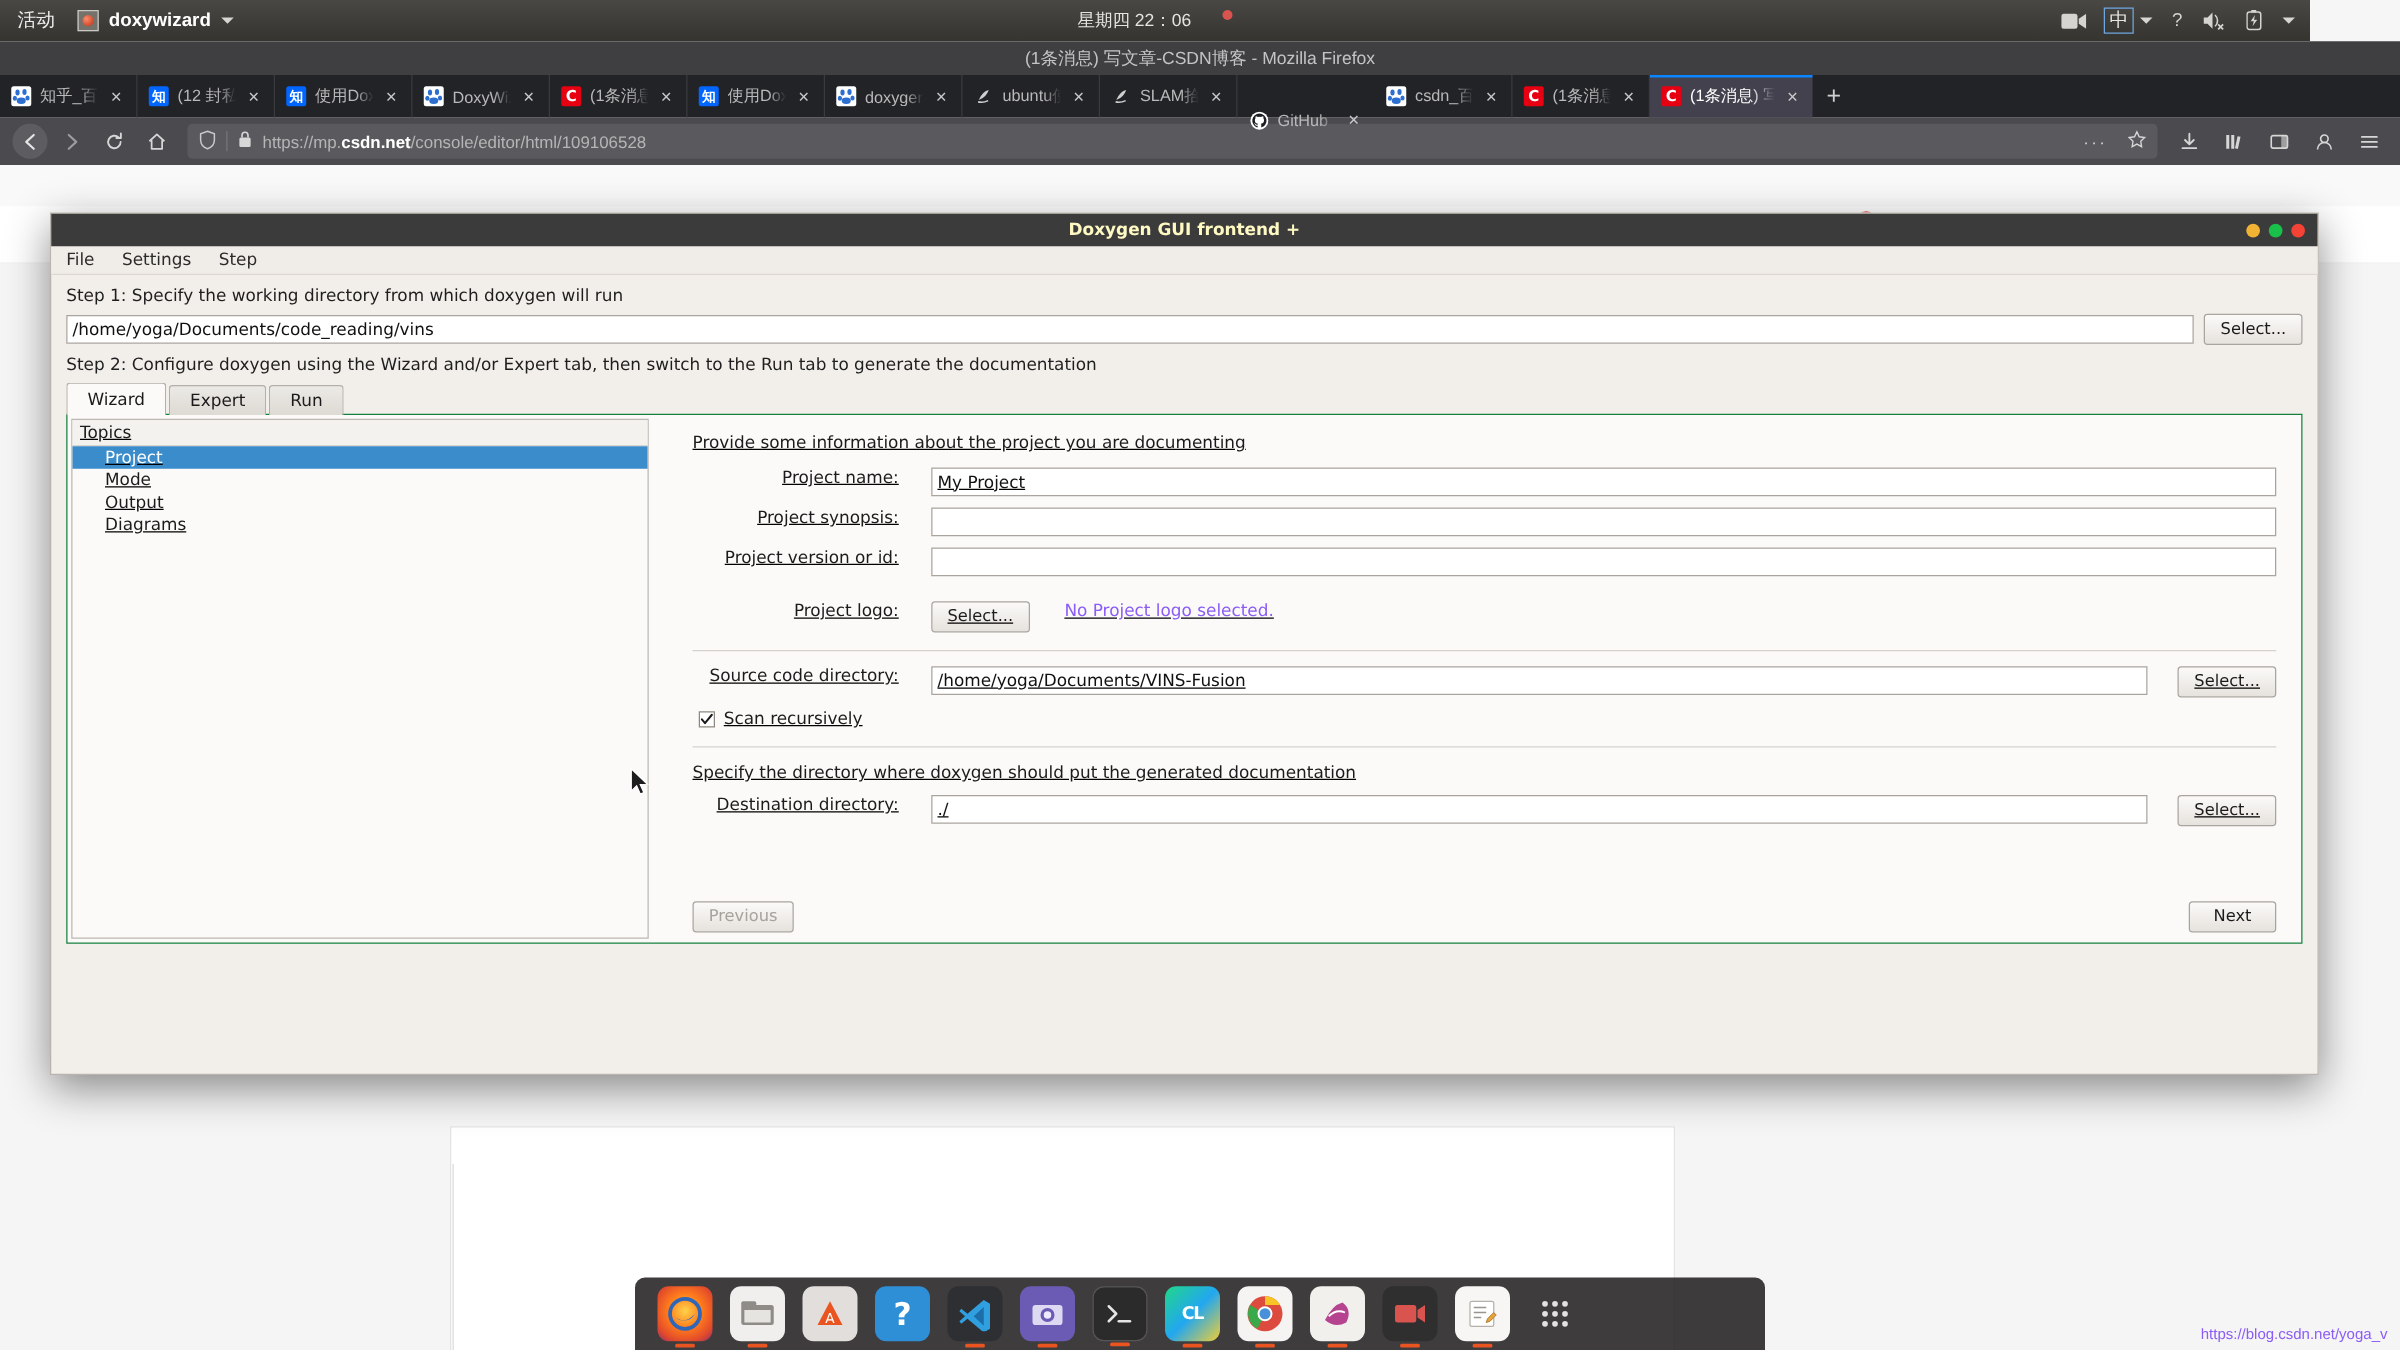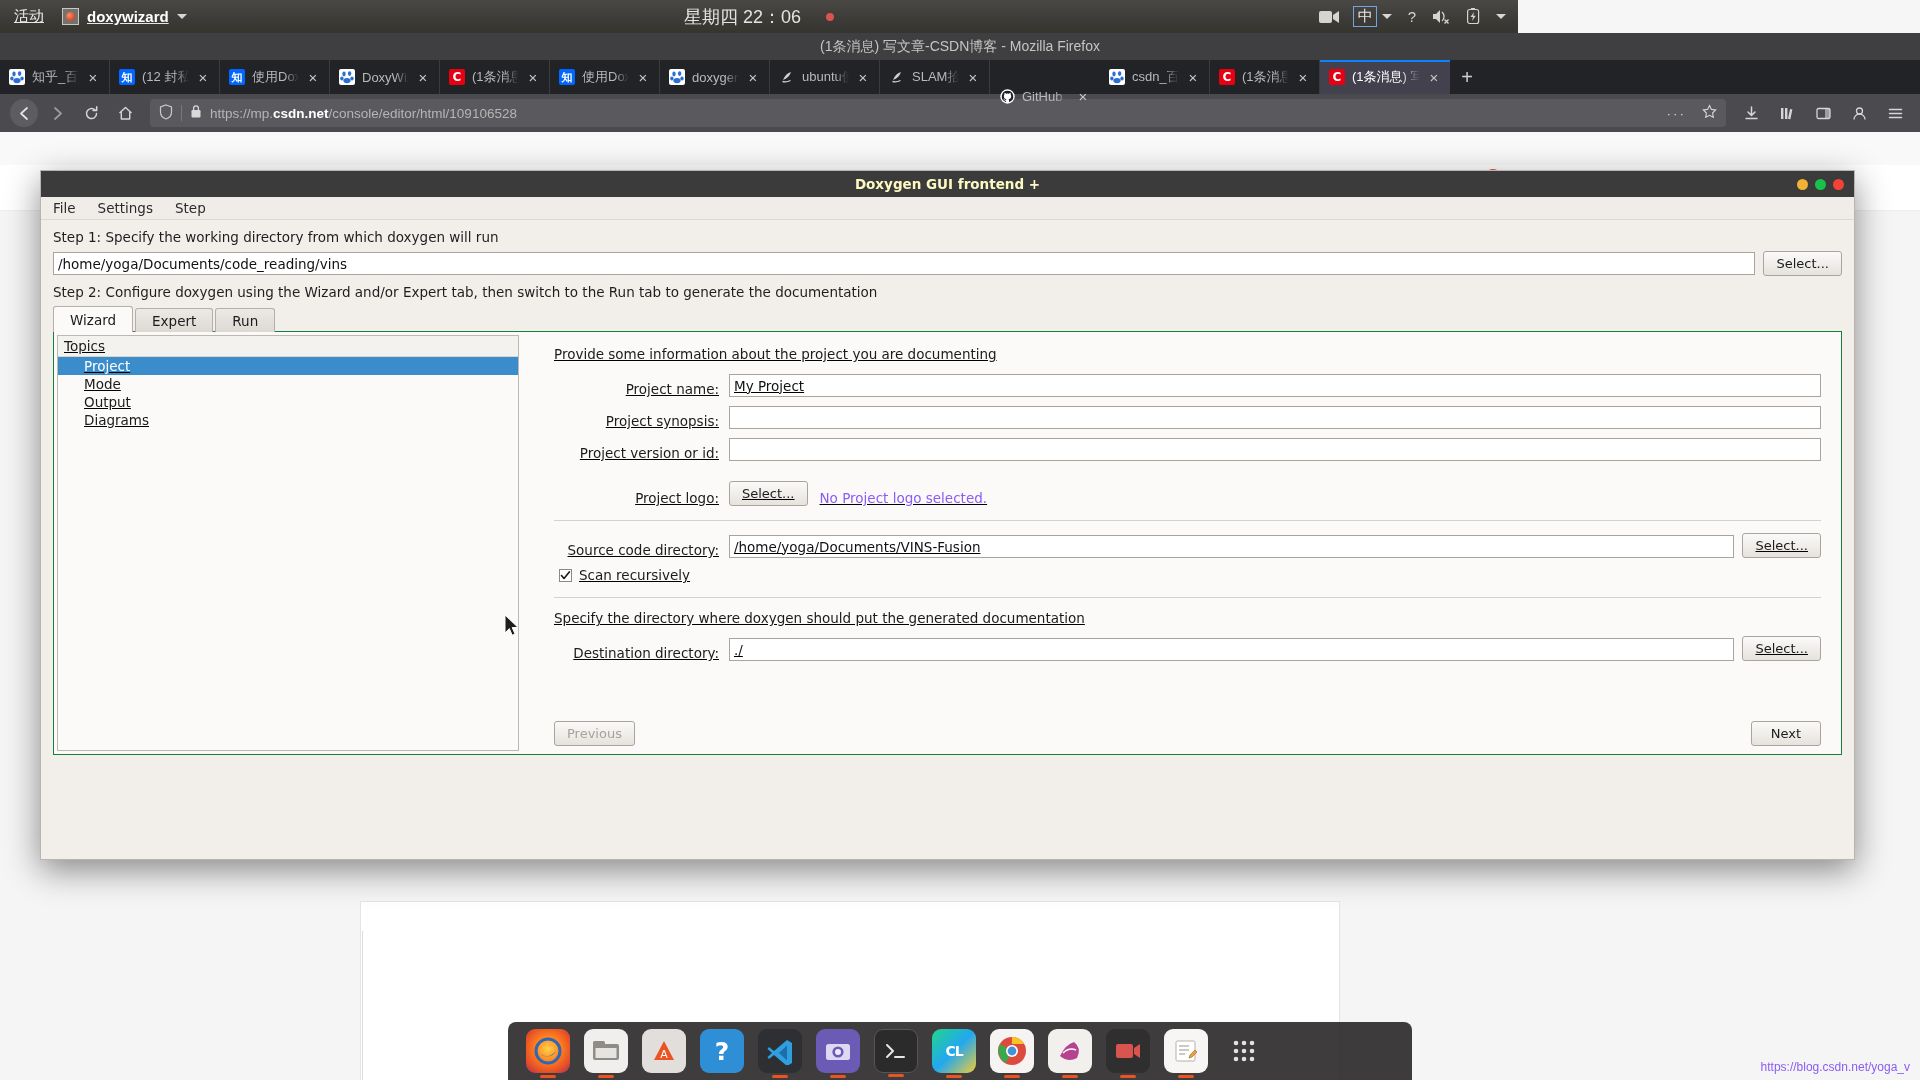--- a/index.html
+++ b/index.html
@@ -6,38 +6,38 @@
   html, body {
     width: 1920px; height: 1080px;
     font-family: "Liberation Sans", "DejaVu Sans", sans-serif;
     overflow: hidden;
     background: #f6f6f6;
   }
   #root { position: relative; width: 1920px; height: 1080px; }
 
   
   .gnome-bar {
-    position: absolute; left: 0; top: 0; width: 1518px; height: 33px;
+    position: absolute; left: 0; top: 0; width: 1848px; height: 33px;
     background: linear-gradient(to bottom, #4a4845 0%, #3c3b37 60%, #35342f 100%);
     color: #e8e6e3; font-size: 15px;
-    display: flex; align-items: center; text-decoration: underline;
+    display: flex; align-items: center;
   }
   .gnome-left { display: flex; align-items: center; gap: 18px; padding-left: 14px; }
   .gnome-activities { font-size: 15px; color: #ededed; }
   .gnome-app { display: flex; align-items: center; gap: 8px; font-weight: bold; font-size: 15px; color: #fff;}
   .app-ico {
     width: 17px; height: 17px; border: 1px solid #c9c7c3; background: #75716b;
     display: inline-flex; align-items: center; justify-content: center;
   }
   .app-ico i { display:block; width: 9px; height: 9px; border-radius: 50%;
     background: radial-gradient(circle at 35% 35%, #ff8b6b, #b92f10); }
   .caret { width: 0; height: 0; border-left: 5px solid transparent; border-right: 5px solid transparent;
     border-top: 5px solid #d8d6d2; display: inline-block; }
   .gnome-center { position: absolute; left: 50%; transform: translateX(-50%);
-    display: flex; align-items: center; gap: 25px; font-size: 18px; color: #e6e4e1; }
+    display: flex; align-items: flex-start; gap: 25px; font-size: 14px; color: #e6e4e1; }
   .rec-dot { width: 8px; height: 8px; border-radius: 50%; background: #d9534f; display:inline-block;}
   .gnome-right { position: absolute; right: 12px; display: flex; align-items: center; gap: 16px; }
   .gnome-right svg { display: block; }
   .ime-box { display:flex; align-items:center; gap:6px; }
   .ime-glyph { position: relative; font-size: 15px; color: #e8e6e3; padding: 0 3px; }
   .ime-glyph::before { content:""; position:absolute; left:-2px; top:-1px; width:22px; height:19px;
     border: 1px solid #6ea7e0; }
 
   
   .ff-window { position: absolute; left: 0; top: 33px; width: 1920px; height: 1047px; background: #f9f9f9; }
@@ -154,21 +154,21 @@
   .dw-panels { display: flex; gap: 14px; border: 1px solid #15803d; background: #fbfaf8;
     padding: 0; height: 424px; margin-top: -1px; text-decoration: underline; }
   .dw-topics { width: 462px; border-right: 1px solid #c9c4be; background: #fbfaf8;
     border: 1px solid #bdb8b2; margin: 3px; }
   .topics-head { font-size: 13.5px; padding: 2px 6px; color: #1b1b1b; background: #f4f2ef;
     border-bottom: 1px solid #d8d4ce;}
   .topic-item { font-size: 13.5px; padding: 1px 6px 1px 26px; color: #1b1b1b; }
   .topic-item.selected { background: #3a8ccb; color: #ffffff; }
   .dw-form { flex: 1 1 auto; padding: 14px 20px 10px 18px; position: relative; }
   .form-section { font-size: 13.5px; color: #1b1b1b; margin-bottom: 12px; }
-  .form-row { display: flex; align-items: flex-end; margin-bottom: 9px; }
+  .form-row { display: flex; align-items: flex-start; margin-bottom: 9px; gap: 16px; }
   .form-label { width: 175px; text-align: right; font-size: 13.5px; color: #1b1b1b; padding-right: 10px; }
   .form-input { flex: 1 1 auto; height: 23px; background: #fff; border: 1px solid #a9a49e;
     font-size: 13.5px; color: #111; padding: 0 4px; display: flex; align-items: center; }
   .form-note { font-size: 13.5px; color: #8b5cf6; margin-left: 12px; }
   .hr { height: 1px; background: #d6d1cb; margin: 14px 0 12px 0; }
   .check { display: flex; align-items: center; gap: 7px; font-size: 13.5px; color: #1b1b1b; margin-left: 5px;}
   .check .box { width: 13px; height: 13px; border: 1px solid #8d8880; background: #fff;
     display: inline-flex; align-items: center; justify-content: center; }
   .check .box svg { display: block; }
   .form-footer { display: flex; justify-content: space-between; position: absolute;

